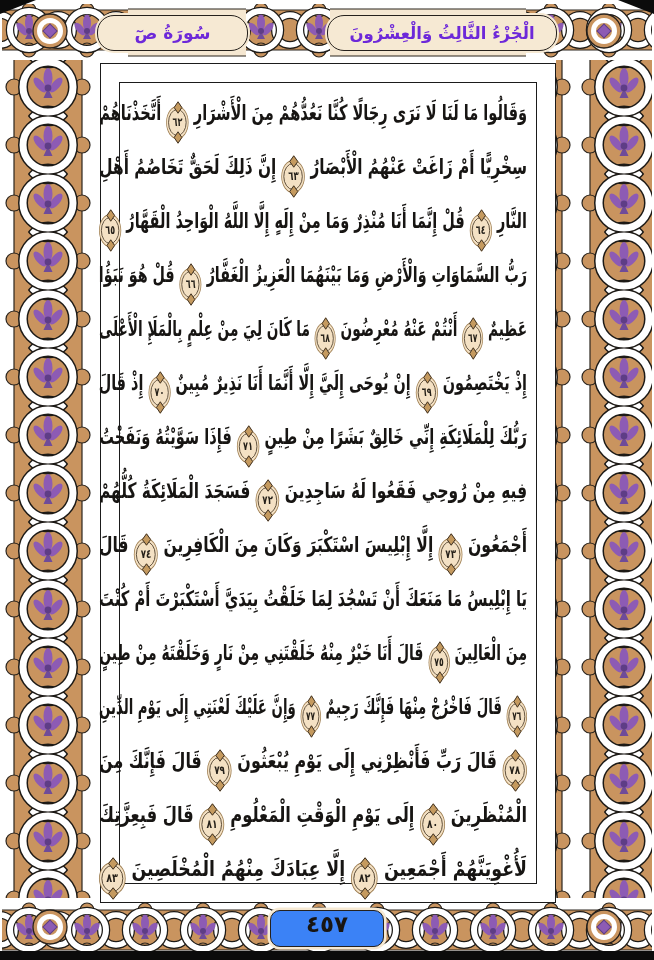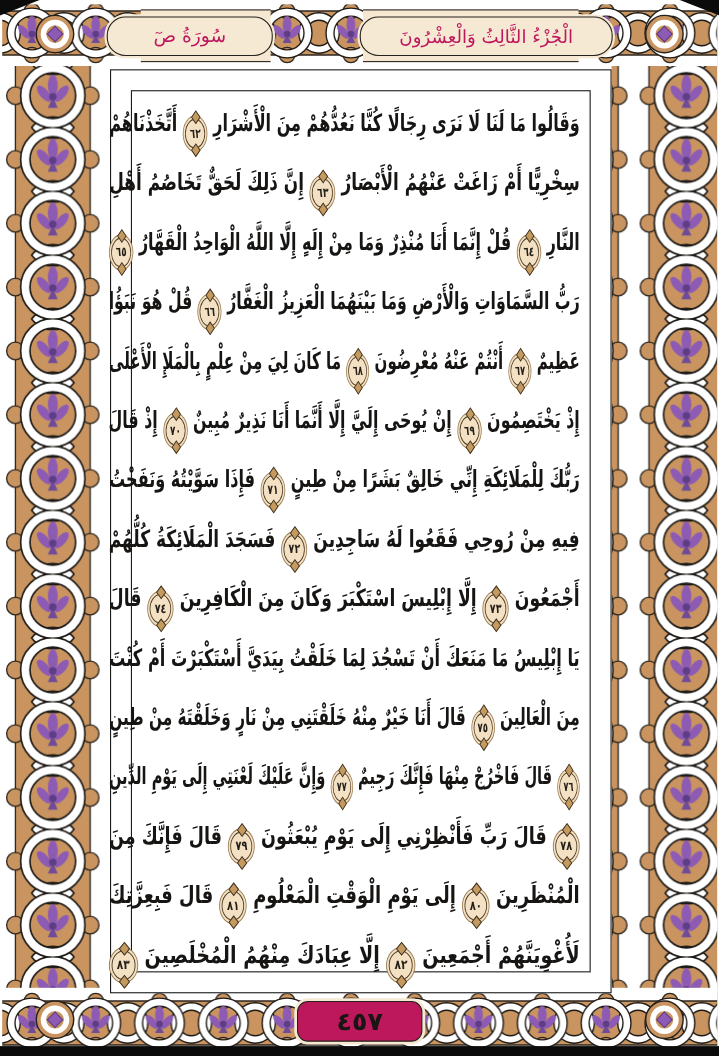--- a/index.html
+++ b/index.html
@@ -3,21 +3,21 @@
 <meta charset="utf-8">
 <style>
   html,body{margin:0;padding:0;background:#ffffff;}
   .page{position:relative;width:654px;height:960px;background:#ffffff;overflow:hidden;
         font-family:"DejaVu Sans", sans-serif;}
   .frame-svg{position:absolute;left:0;top:0;z-index:0;}
 
   
   .cart{position:absolute;top:15px;height:34px;background:#f6e9d3;border:1.6px solid #26211c;
         border-radius:17px;display:flex;align-items:center;justify-content:center;
-        color:#be185d;font-weight:400;z-index:2;box-shadow:0 0 0 2px #f6e9d3;}
+        color:#6d28d9;font-weight:700;z-index:2;box-shadow:0 0 0 2px #f6e9d3;}
   .cart-juz{right:97px;width:228px;font-size:16.5px;align-items:center;}
   .cart-surah{left:97px;width:149px;font-size:17px;}
 
   
   .tframe{position:absolute;left:100px;top:63px;width:456px;height:840px;box-sizing:border-box;
           background:#ffffff;border:1.6px solid #1b1b1b;padding:18px;z-index:1;}
   .tframe-inner{width:100%;height:100%;box-sizing:border-box;border:1.3px solid #1b1b1b;
           padding:3px 9px;}
   .lines{display:flex;flex-direction:column;justify-content:space-between;height:100%;}
   .qline{direction:rtl;text-align:right;white-space:nowrap;height:54px;line-height:54px;
@@ -28,22 +28,22 @@
   .am{position:relative;display:inline-block;width:25px;height:25px;border-radius:50%;
       background:#f4e1c4;border:1.3px solid #4a3c2a;box-shadow:0 0 0 2px #f4e1c4,0 0 0 3px #9a7a4d;
       font-size:12px;font-weight:700;line-height:25px;text-align:center;color:#241f18;
       vertical-align:-6px;margin:0 3px;}
   .am::before,.am::after{content:"";position:absolute;left:50%;width:7px;height:7px;
       margin-left:-3.5px;background:#c59a5f;border:1px solid #3a3026;transform:rotate(45deg);}
   .am::before{top:-7px;} .am::after{bottom:-7px;}
 
   
   .pagenum{position:absolute;left:50%;bottom:13px;transform:translateX(-50%);
-      width:112px;height:35px;background:#be185d;border:1.8px solid #26211c;border-radius:10px;
-      display:flex;align-items:center;justify-content:center;font-size:23px;font-weight:700;
+      width:112px;height:35px;background:#3b82f6;border:1.8px solid #26211c;border-radius:10px;
+      display:flex;justify-content:center;font-size:23px;font-weight:700;
       color:#181512;z-index:2;box-shadow:0 0 0 2.5px #f6e9d3;}
 </style>
 </head>
 <body>
 
 <div class="page">
 
   <svg class="frame-svg" width="654" height="960" viewBox="0 0 654 960" aria-hidden="true">
     <defs>
       <pattern id="bandV" width="96" height="58" patternUnits="userSpaceOnUse">

